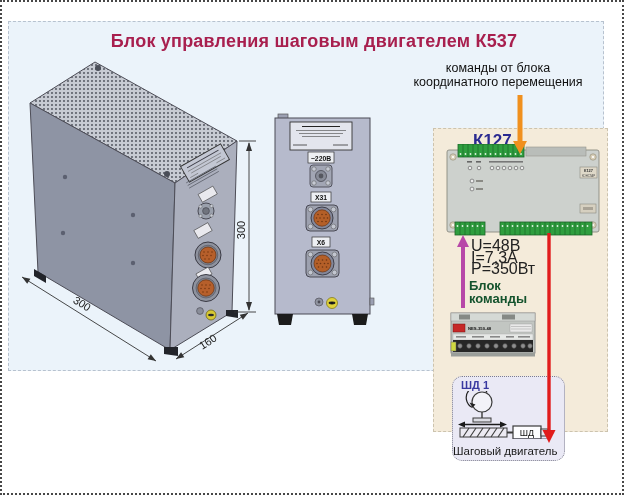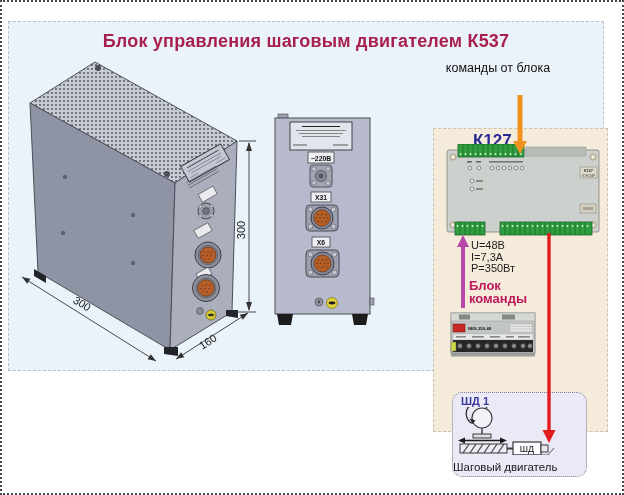--- a/index.html
+++ b/index.html
@@ -8,35 +8,35 @@
     background:#fff;border:2px dotted #474747;overflow:hidden;
     font-family:"Liberation Sans",sans-serif;
   }
   .abs{position:absolute;}
   .blue-panel{
     left:6px;top:19px;width:596px;height:350px;
     background:#ebf3fa;border:1px dashed #b7c2cf;box-sizing:border-box;
   }
   .main-title{
     left:6px;top:29px;width:596px;text-align:center;
-    font-size:18px;font-weight:bold;color:#a81f4e;letter-spacing:.2px;
+    font-size:18px;font-weight:bold;color:#a81f4e;letter-spacing:.2px;padding-left:8px;
   }
   .commands-label{
     left:405px;top:60px;width:182px;text-align:center;
     font-size:12.5px;line-height:13.5px;color:#101010;
   }
   .k127-panel{
     left:431px;top:126px;width:175px;height:304px;box-sizing:border-box;
     background:#f4ebda;border:1px dashed #ccc3ae;
   }
   .k127-title{left:39px;top:2px;font-size:17px;font-weight:bold;color:#2a2a90;}
-  .psu-specs{left:37px;top:111px;font-size:11px;line-height:11.5px;color:#222;}
-  .psu-name{left:35px;top:151px;font-size:13px;line-height:12.5px;font-weight:bold;color:#be185d;}
+  .psu-specs{left:37px;top:111px;font-size:16px;line-height:11.5px;color:#222;}
+  .psu-name{left:35px;top:151px;font-size:13px;line-height:12.5px;font-weight:bold;color:#14532d;}
   .motor-box{
-    left:450px;top:390px;width:135px;height:85px;box-sizing:border-box;
+    left:450px;top:374px;width:113px;height:85px;box-sizing:border-box;
     background:#eae9f5;border:1.6px dotted #7d7d8d;border-radius:10px;
   }
   .shd-tag{left:8px;top:2px;font-size:11px;font-weight:600;color:#3939a0;}
   .motor-caption{left:0;bottom:3px;width:100%;text-align:left;font-size:11.5px;color:#1a1a1a;}
   svg{display:block;}
   .overlay{pointer-events:none;}
 </style>
 </head>
 <body>
 
@@ -245,20 +245,21 @@
       <circle cx="70" cy="195" r="0.9" fill="#111"></circle>
     </g>
     <rect x="108" y="190" width="4" height="7" fill="#9ca0b2" stroke="#555" stroke-width="0.6"></rect>
 
     <polygon points="15,206 31,206 29,217 17,217" fill="#1c1c1c"></polygon>
     <polygon points="90,206 106,206 104,217 92,217" fill="#1c1c1c"></polygon>
   </svg>
 
   <div class="abs commands-label">
     <span>команды от блока</span><br>
+    <span>координатного перемещения</span>
   </div>
 
   <div class="abs k127-panel">
     <div class="abs k127-title">К127</div>
 
     <svg class="abs" style="left:11px;top:15px;" width="156" height="93" viewBox="0 0 156 93">
       <rect x="2" y="6" width="152" height="82" rx="2" fill="#cdd1cd" stroke="#8a8a80" stroke-width="0.9"></rect>
       <g>
         <circle cx="8" cy="13" r="3.2" fill="#d8cfb8" stroke="#98927e" stroke-width="0.7"></circle>
           <circle cx="8" cy="13" r="1.1" fill="#fff"></circle>

